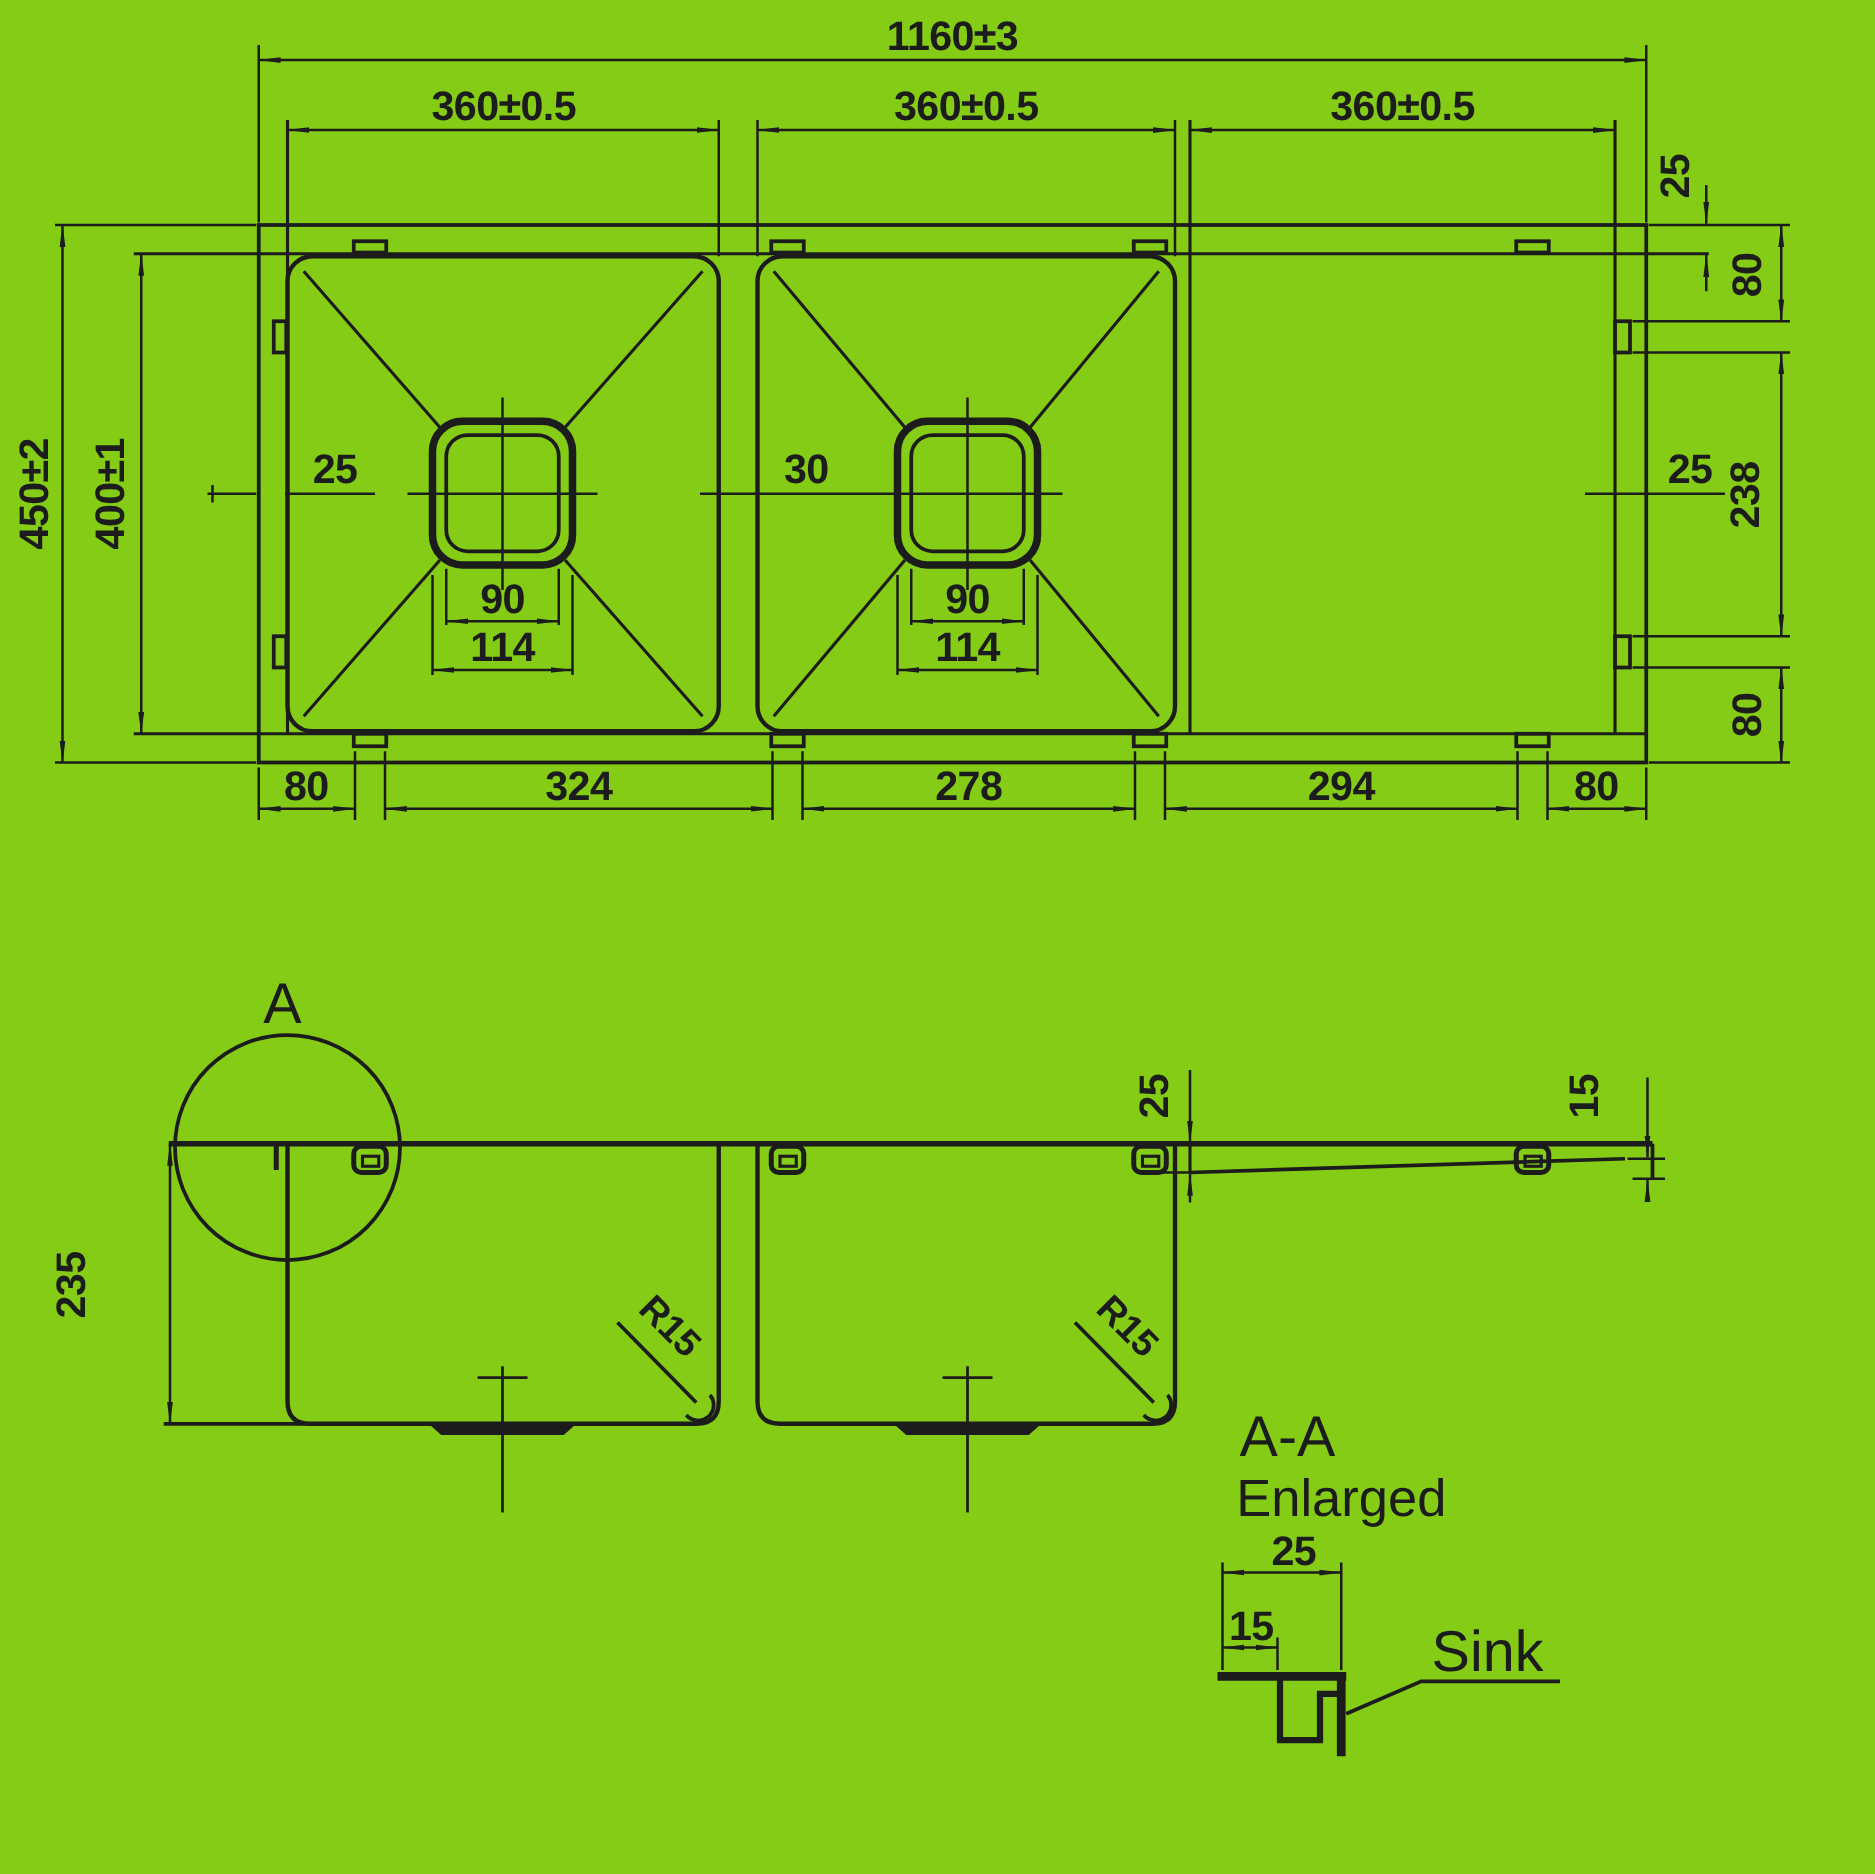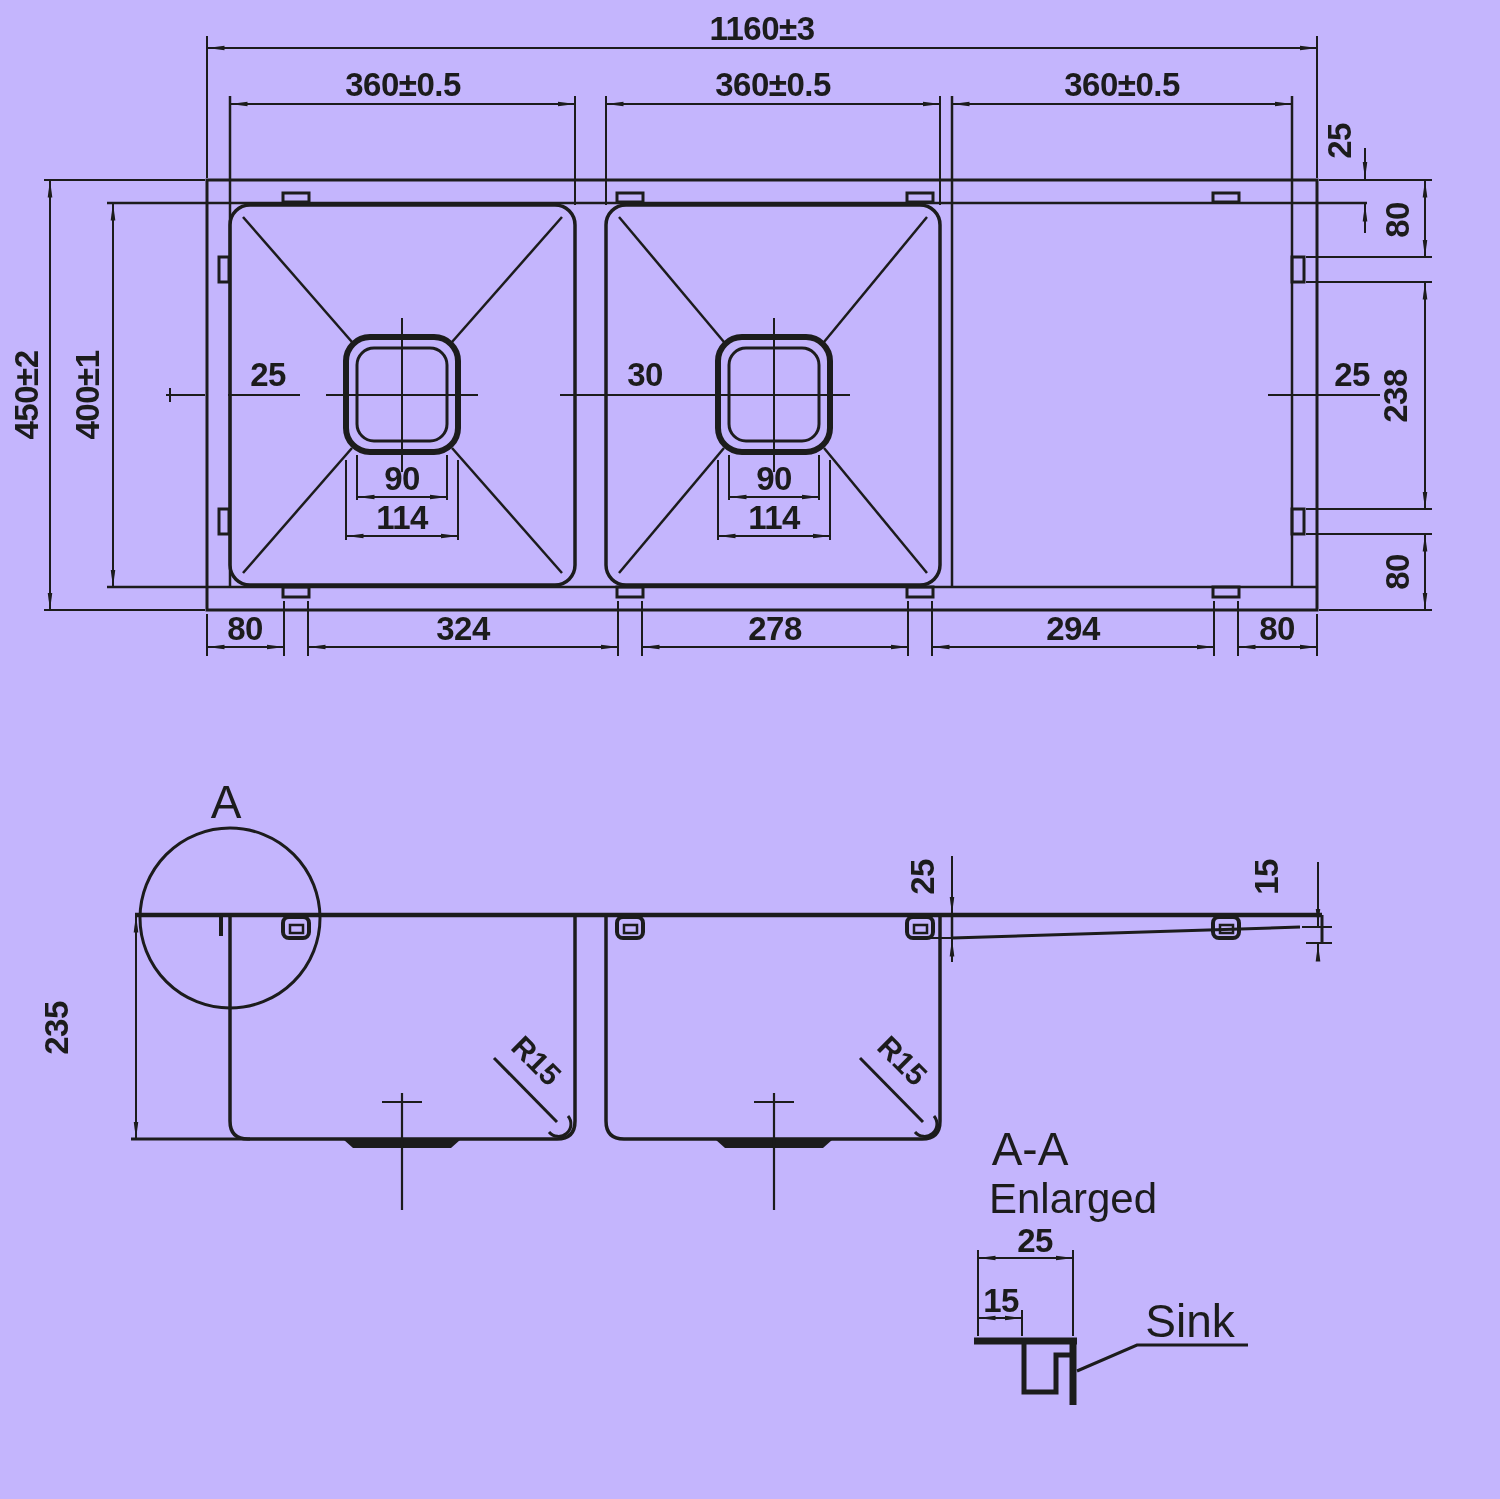--- a/index.html
+++ b/index.html
@@ -1,16 +1,16 @@
 <!DOCTYPE html>
 <html><head>
 <meta charset="utf-8">
 <style>
   html,body{margin:0;padding:0;background:#ffffff;}
-  .sheet{width:1500px;height:1499px;position:relative;background:#c4b5fd;}
+  .sheet{width:1500px;height:1499px;position:relative;background:#84cc16;}
   svg{display:block;}
   
   .d{font-family:"Liberation Sans",sans-serif;font-weight:bold;font-size:33px;fill:#1c1c1c;letter-spacing:-0.5px;}
   .d2{font-family:"Liberation Sans",sans-serif;font-weight:bold;font-size:30px;fill:#1c1c1c;}
   
   .t{font-family:"Liberation Sans",sans-serif;font-weight:400;font-size:46px;fill:#1c1c1c;}
   .t2{font-family:"Liberation Sans",sans-serif;font-weight:400;font-size:42px;fill:#1c1c1c;}
   text{stroke:none;}
 </style>
 </head>

